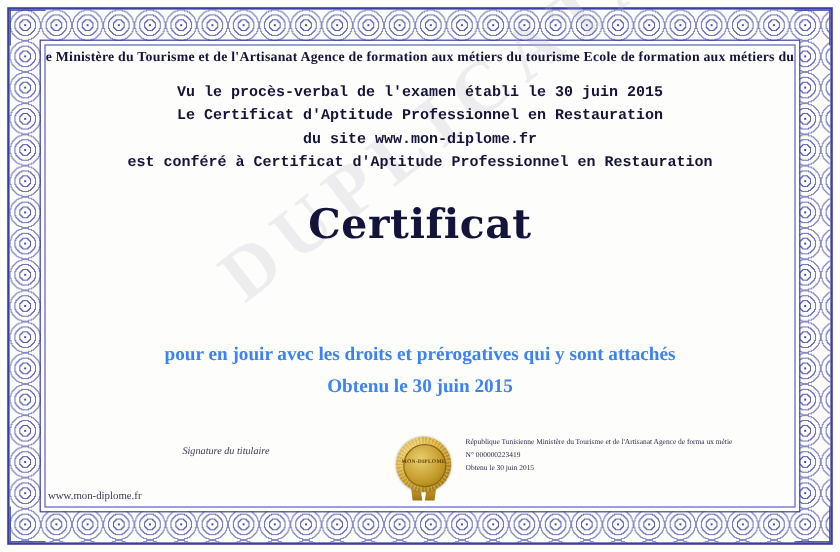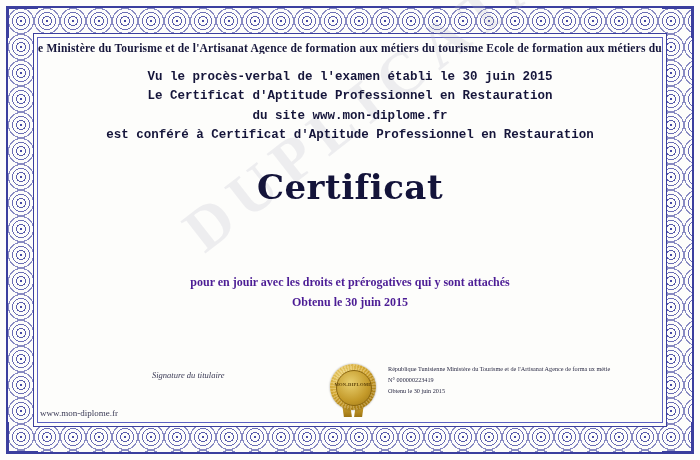--- a/index.html
+++ b/index.html
@@ -178,26 +178,26 @@
     font-size: 27px;
     font-weight: bold;
     letter-spacing: 0.3px;
     margin-top: 6px;
     line-height: 1.1;
     white-space: nowrap;
   }
 
   .rights {
     position: absolute;
-    top: 232px;
-    left: 0;
-    width: 620px;
-    font-size: 12px;
+    top: 242px;
+    left: 0;
+    width: 620px;
+    font-size: 16px;
     line-height: 1.7;
-    color: #4c1d95;
+    color: #3b82f6;
     font-weight: bold;
   }
   .rights div { white-space: nowrap; }
 
   
   .footer {
     position: absolute;
     top: 310px;
     left: 0;
     width: 620px;

